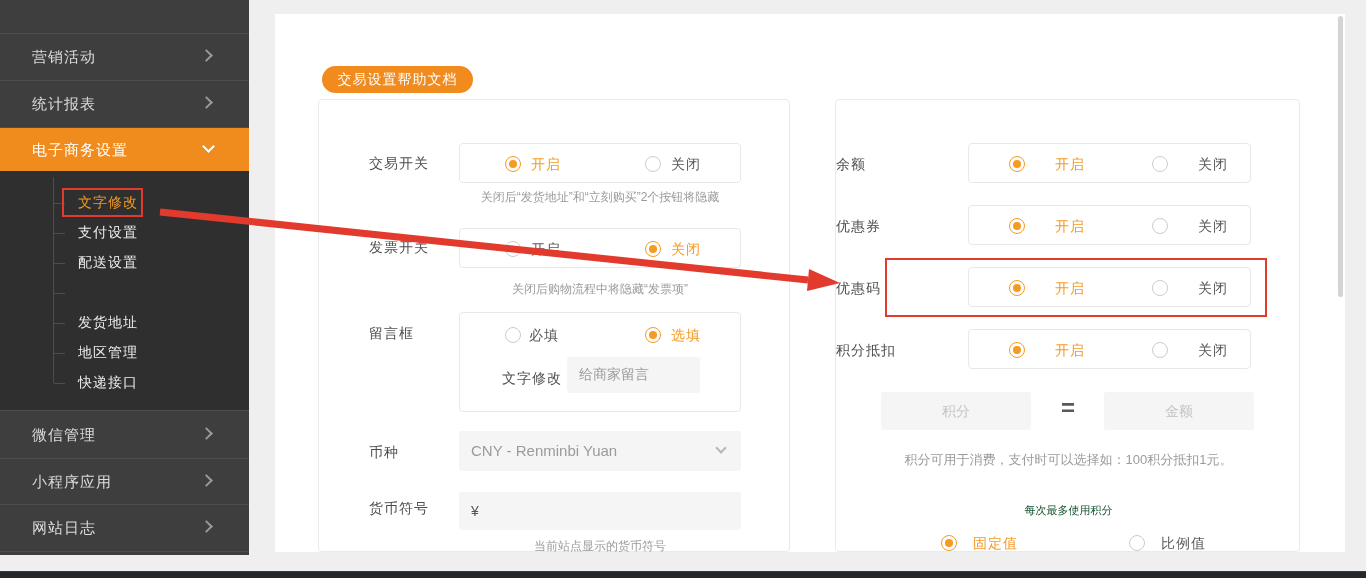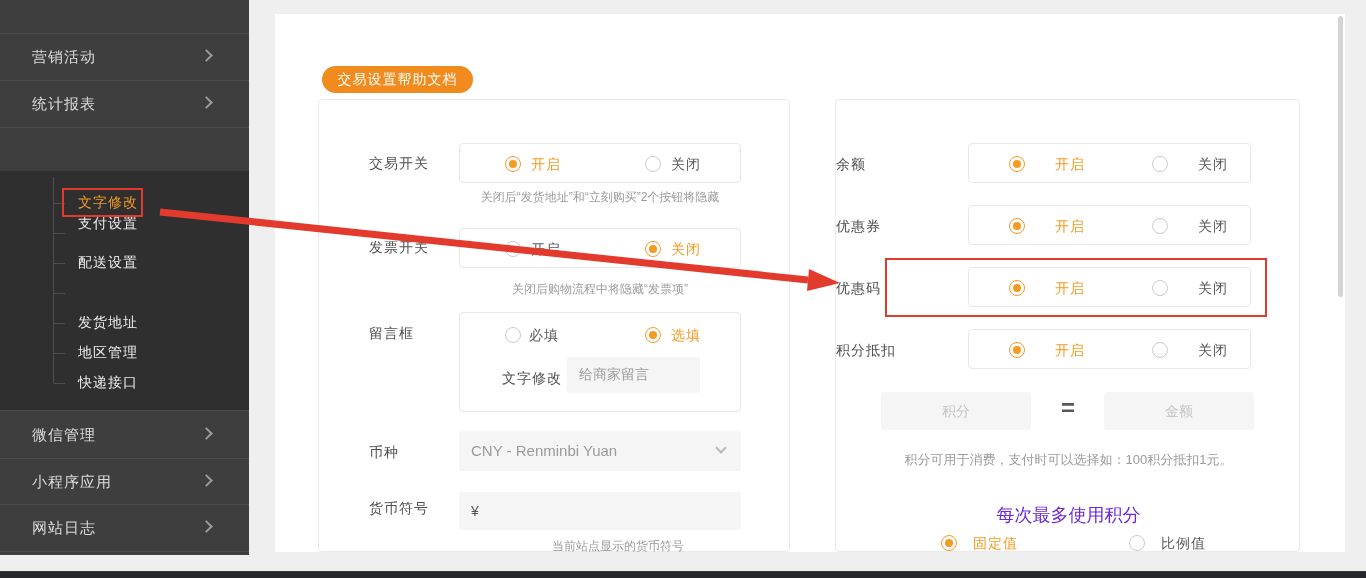--- a/index.html
+++ b/index.html
@@ -46,21 +46,21 @@
   .ginput { position:absolute; background:#f5f5f5; border:none; border-radius:3px; font-size:14px; color:#9b9b9b;
             padding:0 12px; outline:none; font-family:Liberation Sans, sans-serif; }
   .ginput.dark { color:#555; }
   .ginput.centered { text-align:center; padding:0; }
   .ginput::placeholder { color:#c4c4c4; }
   .gselect { position:absolute; background:#f5f5f5; border-radius:3px; font-size:15px; color:#9b9b9b; padding:0 12px; cursor:pointer; }
   .gselect .sel-text { line-height:40px; }
   .sel-chev { position:absolute; right:16px; top:13px; width:8px; height:8px; border-top:2px solid #b8b8b8; border-right:2px solid #b8b8b8; transform:rotate(135deg); }
   .equals { position:absolute; font-size:24px; font-weight:bold; color:#595959; text-align:center; }
   .cnote { position:absolute; left:0; width:465px; text-align:center; font-size:13px; color:#9b9b9b; white-space:nowrap; }
-  .cnote.dark { color:#6d28d9; font-size:18px; }
+  .cnote.dark { color:#14532d; font-size:11px; }
 
   
   .red-box { position:absolute; border:2px solid #e23b2e; pointer-events:none; z-index:40; }
   #arrow-svg { position:absolute; left:0; top:0; z-index:41; pointer-events:none; }
 
   .bottom-bar { position:absolute; left:0; top:571px; width:1366px; height:7px; background:#24272b; border-top:1px solid #3a3a3a; }
 </style>
 </head>
 <body>
 
@@ -74,35 +74,39 @@
       <span class="chev chev-right"></span>
     </div>
     <div class="sb-divider" style="top:80px"></div>
 
     <div class="sb-item" style="top:80px;height:47px">
       <span class="sb-label">统计报表</span>
       <span class="chev chev-right"></span>
     </div>
     <div class="sb-divider" style="top:127px"></div>
 
+    <div class="sb-item active" style="top:128px;height:43px">
+      <span class="sb-label">电子商务设置</span>
+      <span class="chev chev-down"></span>
+    </div>
 
     <div class="submenu">
       <div class="tree-v"></div>
       <div class="tree-h" style="top:32px"></div>
       <div class="tree-h" style="top:62px"></div>
       <div class="tree-h" style="top:92px"></div>
       <div class="tree-h" style="top:122px"></div>
       <div class="tree-h" style="top:152px"></div>
       <div class="tree-h" style="top:182px"></div>
       <div class="tree-h" style="top:212px"></div>
 
       <div class="sub-item accent" style="top:17px">
           <span class="sub-label">文字修改</span>
         </div>
-      <div class="sub-item" style="top:38px">
+      <div class="sub-item" style="top:47px">
           <span class="sub-label">支付设置</span>
         </div>
       <div class="sub-item" style="top:77px">
           <span class="sub-label">配送设置</span>
         </div>
       <div class="sub-item" style="top:137px">
           <span class="sub-label">发货地址</span>
         </div>
       <div class="sub-item" style="top:167px">
           <span class="sub-label">地区管理</span>
@@ -164,21 +168,21 @@
       </div>
 
       <span class="flabel" style="left:50px;top:344px">币种</span>
       <div class="gselect" style="left:140px;top:331px;width:282px;height:40px">
         <span class="sel-text">CNY - Renminbi Yuan</span>
         <span class="sel-chev"></span>
       </div>
 
       <span class="flabel" style="left:50px;top:400px">货币符号</span>
       <input class="ginput dark" style="left: 140px; top: 392px; width: 282px; height: 38px;" value="¥">
-      <div class="caption" style="left:158px;top:438px;width:282px">当前站点显示的货币符号</div>
+      <div class="caption" style="left:140px;top:438px;width:282px">当前站点显示的货币符号</div>
     </div>
 
     <div class="card card-right">
       <span class="rflabel" style="top:56px">余额</span>
       <div class="opt-box" style="left:132px;top:43px;width:283px;height:40px">
         <span class="radio sel" style="left:40px;top:12px"></span>
         <span class="rlabel accent" style="left:86px;top:12px">开启</span>
         <span class="radio" style="left:183px;top:12px"></span>
         <span class="rlabel" style="left:229px;top:12px">关闭</span>
       </div>

